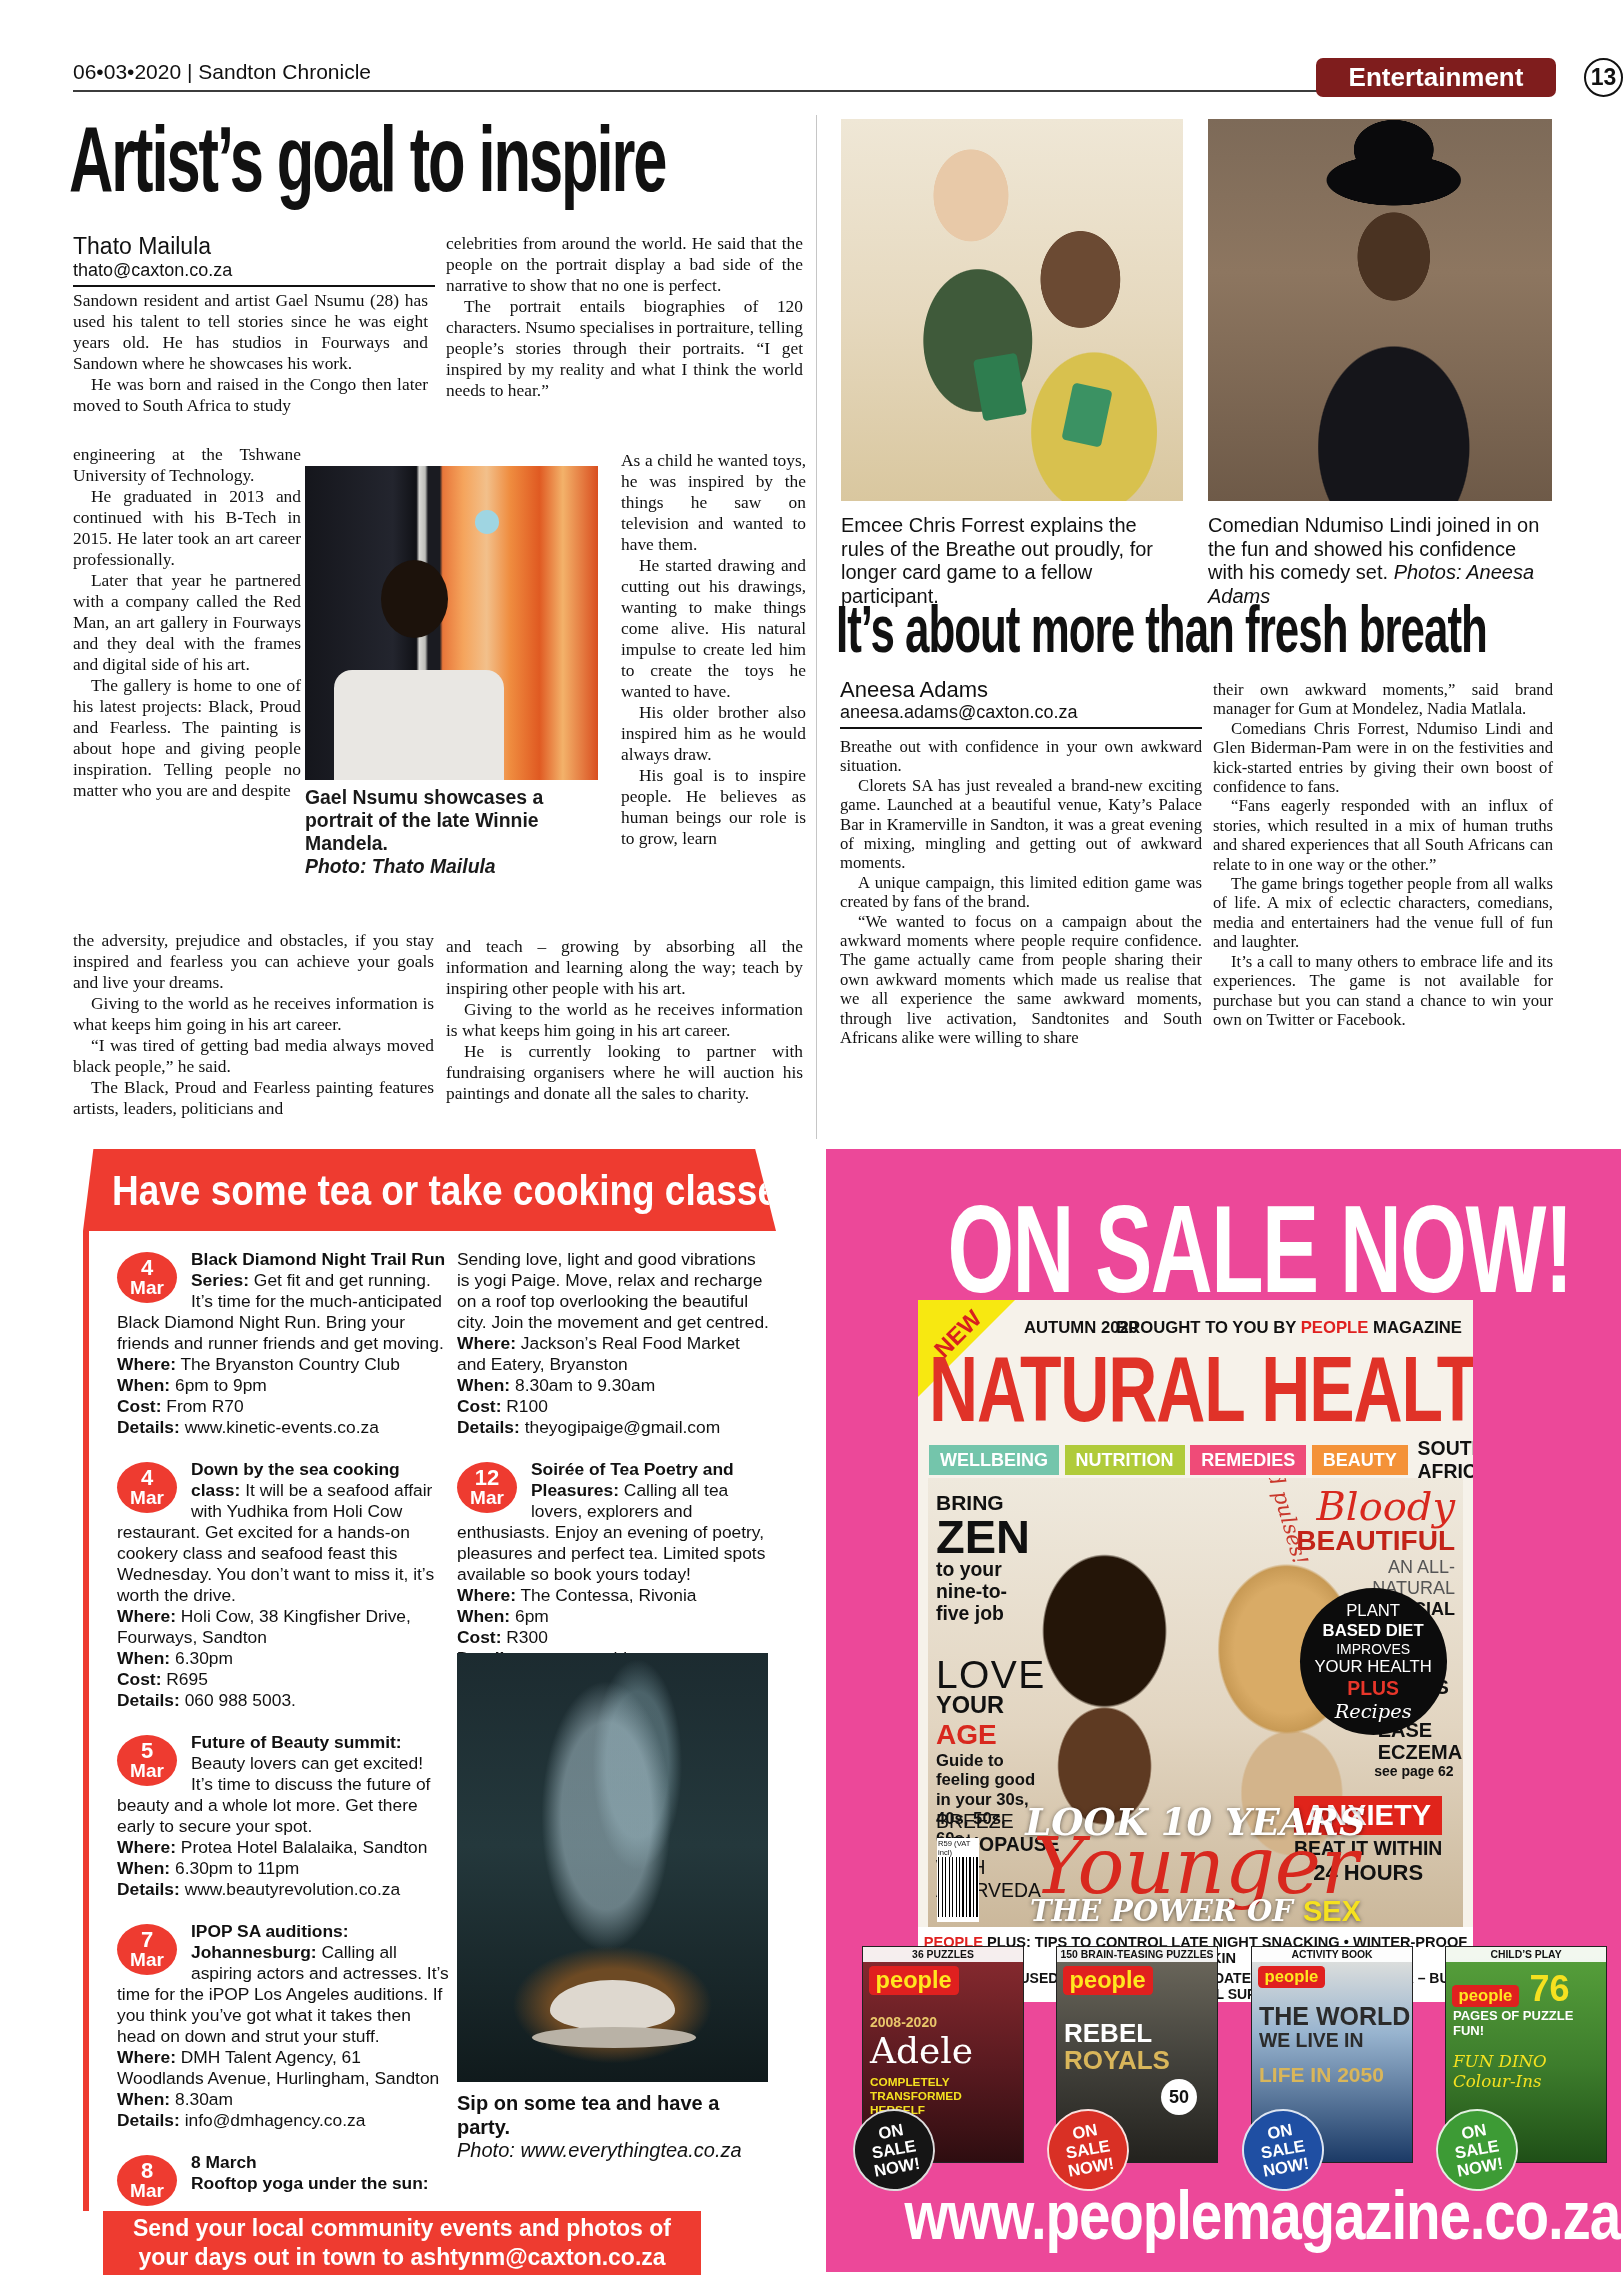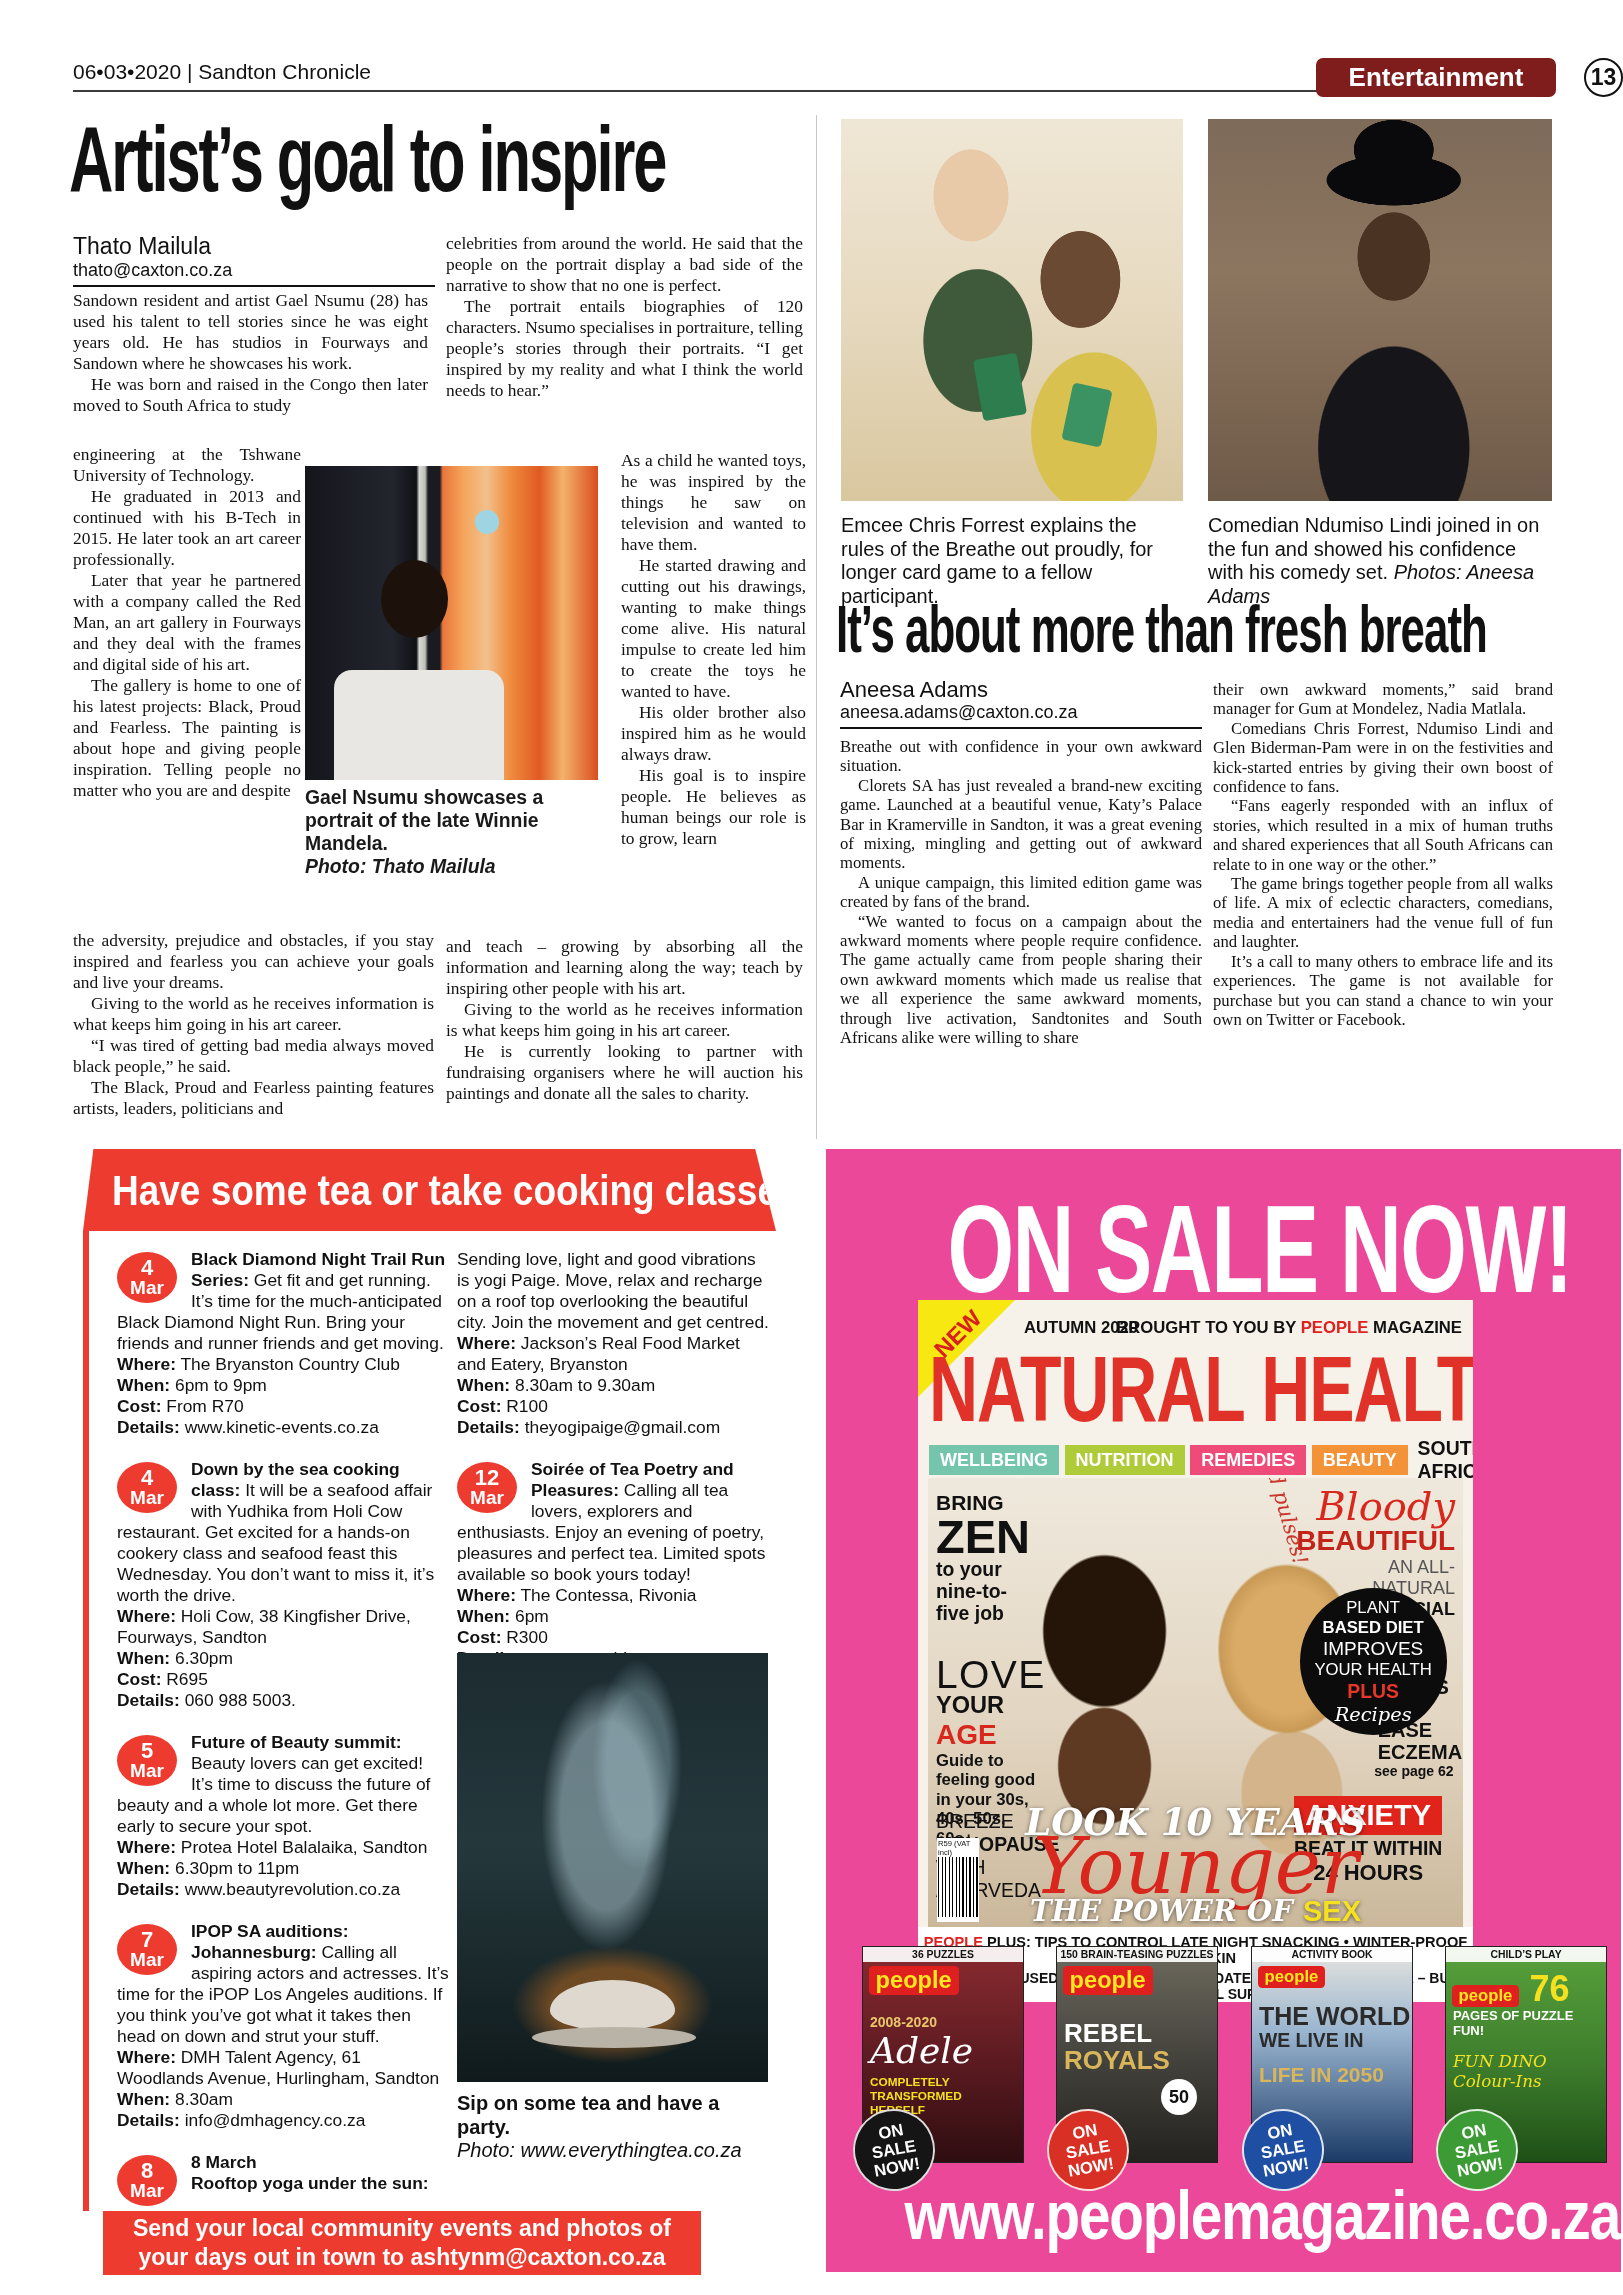--- a/index.html
+++ b/index.html
@@ -298,21 +298,21 @@
           <div style="font-size:19.4px;font-weight:bold;">MENOPAUSE</div>
           <div style="font-size:19.4px;">WITH</div>
           <div style="font-size:19.4px;">AYURVEDA</div>
         </div>
         <div class="abs" style="right:151px;top:83px;transform:rotate(74deg);transform-origin:100% 0;
              font-family:'DejaVu Serif',serif;font-style:italic;font-size:21px;color:#c9372b;white-space:nowrap;">Eat beans and pulses!</div>
         <div class="abs" style="right:16.7px;top:110px;width:147px;height:147px;border-radius:50%;background:#0c0c0c;color:#fff;
              display:flex;flex-direction:column;align-items:center;justify-content:center;text-align:center;">
           <div style="font-size:16.7px;">PLANT</div>
           <div style="font-size:16.7px;font-weight:bold;">BASED DIET</div>
-          <div style="font-size:19px;">IMPROVES</div>
+          <div style="font-size:14px;">IMPROVES</div>
           <div style="font-size:16.7px;">YOUR HEALTH</div>
           <div style="font-size:19.4px;font-weight:bold;color:#e8362a;">PLUS</div>
           <div style="font-family:'DejaVu Serif',serif;font-style:italic;font-size:19.4px;">Recipes</div>
         </div>
         <div class="abs" style="right:21px;top:318px;text-align:center;">
           <div style="display:inline-block;background:#e0241b;color:#fff;font-weight:bold;font-size:29px;padding:2.8px 11px;">ANXIETY</div>
           <div style="font-size:19.4px;font-weight:bold;margin-top:2.8px;">BEAT IT WITHIN</div>
           <div style="font-size:22px;font-weight:bold;">24 HOURS</div>
         </div>
         <div class="abs" style="left:0;right:0;bottom:1.4px;text-align:center;">
@@ -331,21 +331,21 @@
       <div class="abs" style="left:0;right:0;bottom:0;height:68px;background:#fff;text-align:center;padding-top:7px;">
         <div style="font-size:14.6px;font-weight:bold;"><span style="color:#e0201f;">PEOPLE</span><span> PLUS: TIPS TO CONTROL LATE NIGHT SNACKING • WINTER-PROOF YOUR SKIN</span></div>
         <div style="font-size:14px;font-weight:bold;margin-top:4.2px;">• CRYSTAL-INFUSED SKINCARE • THE YOU DATE • LIVING WITH CANCER – BUILD YOUR EMOTIONAL SUPPORT</div>
       </div>
     </div>
 
     <div class="mini" style="left:36px;top:797px;background:linear-gradient(180deg,#8a2b30 0%,#5a1a20 55%,#2e0d10 100%);">
       <div class="mini-top">36 PUZZLES</div>
       <div class="mini-brand">people</div>
       <div style="color:#e9c66a;font-weight:bold;font-size:14px;margin:18px 0 0 7px;">2008-2020</div>
-      <div style="color:#fff;font-family:'DejaVu Serif',serif;font-style:italic;font-size:36px;margin:0 0 0 7px;">Adele</div>
+      <div style="color:#fff;font-family:'DejaVu Serif',serif;font-size:36px;margin:0 0 0 7px;">Adele</div>
       <div style="color:#f5e120;font-weight:bold;font-size:11.8px;margin:4.2px 7px 0 7px;line-height:14px;">COMPLETELY TRANSFORMED HERSELF</div>
       <div class="badge-circ" style="background:#151515;">
           <span>ON SALE NOW!</span>
         </div>
     </div>
     <div class="mini" style="left:230px;top:797px;background:linear-gradient(180deg,#6e6a5e 0%,#41403a 55%,#23221e 100%);">
       <div class="mini-top">150 BRAIN-TEASING PUZZLES</div>
       <div class="mini-brand">people</div>
       <div style="color:#fff;font-weight:bold;font-size:26px;margin:23.6px 0 0 7px;line-height:26px;">REBEL</div>
       <div style="color:#d9b65a;font-weight:bold;font-size:26px;margin:0 0 0 7px;line-height:28px;">ROYALS</div>

